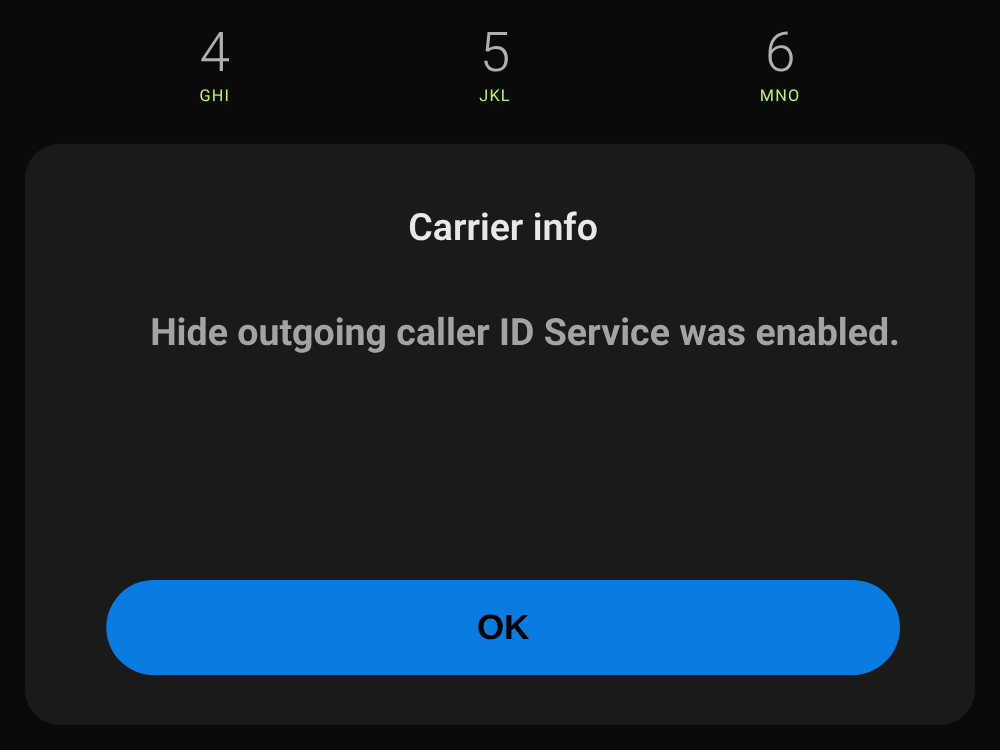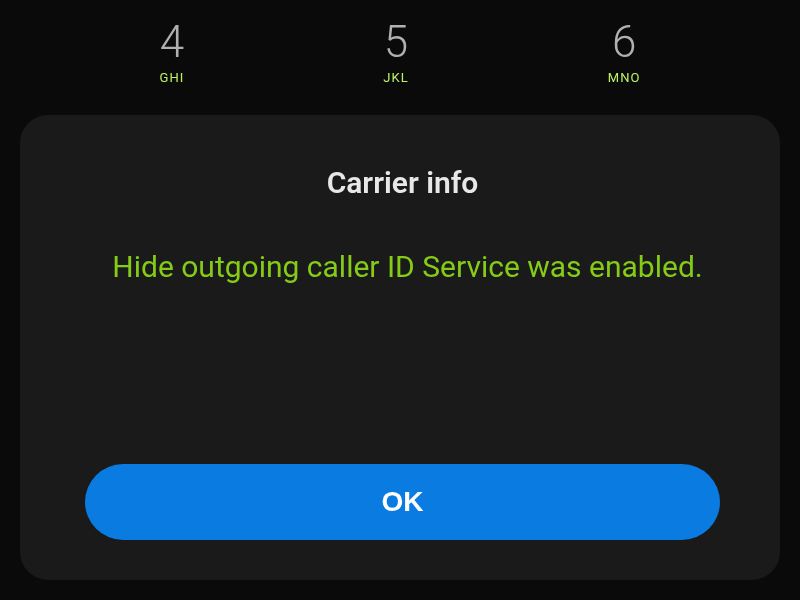--- a/index.html
+++ b/index.html
@@ -56,31 +56,31 @@
       flex-direction: column;
     }
     .modal-title {
       color: #e8e8e8;
       font-size: 30px;
       font-weight: 600;
       text-align: center;
       margin-bottom: 45px;
     }
     .modal-message {
-      color: #84cc16;
+      color: #a3a3a3;
       font-size: 30px;
-      font-weight: 400;
+      font-weight: 700;
       line-height: 1.45;
-      text-align: center;
+      text-align: right;
       padding-left: 10px;
       flex-grow: 1;
     }
     .ok-button {
       background: #0a7be0;
-      color: #ffffff;
+      color: #000000;
       border: none;
       border-radius: 40px;
       padding: 22px 0;
       font-size: 28px;
       font-weight: 600;
       cursor: pointer;
       width: 100%;
       margin-top: 30px;
     }
   </style>

